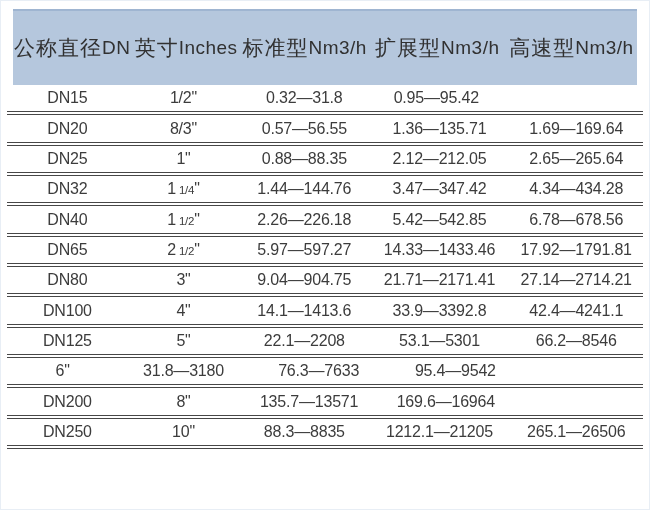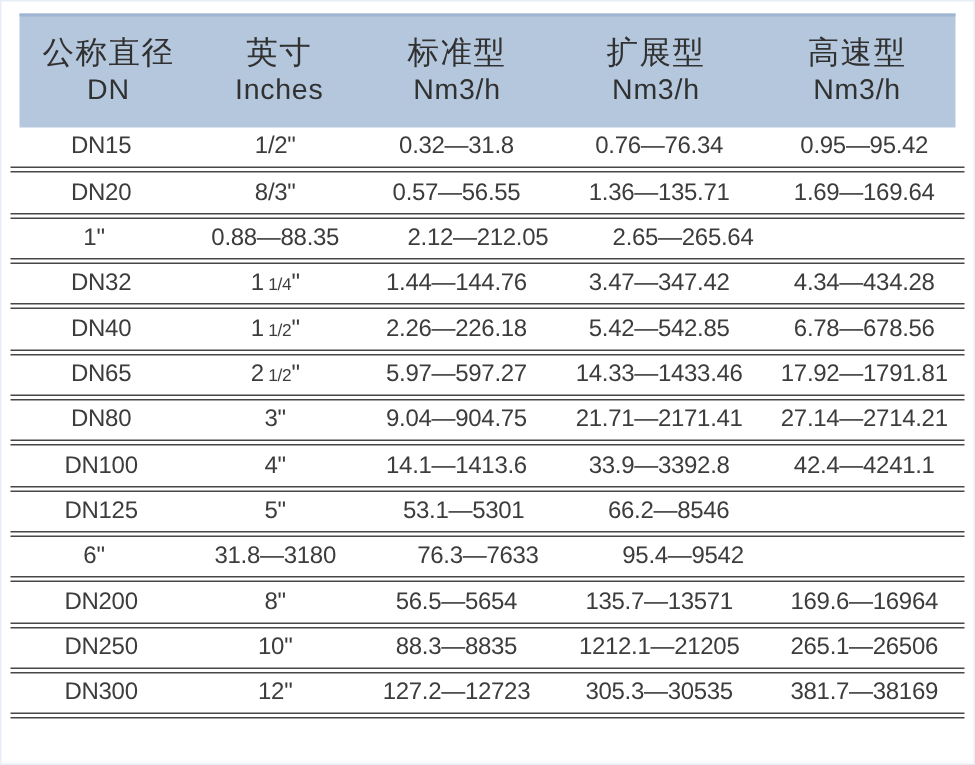--- a/index.html
+++ b/index.html
@@ -13,21 +13,21 @@
     padding:8px 6px 0 6px;
     border:1px solid #e8eef5;
   }
   
   .thead{
     display:flex;height:76px;margin:0 6px;
     background:#b5c7dd;border-top:2px solid #9fb5d1;
     box-sizing:border-box;
   }
   .th{
-    display:flex;flex-direction:column;justify-content:center;
+    display:flex;flex-direction:row;justify-content:center;
     align-items:center;text-align:center;color:#313131;
   }
   .th .zh{font-size:21px;letter-spacing:1px;line-height:26px;}
   .th .sub{font-size:19px;line-height:24px;letter-spacing:0.5px;}
   
   .tbody{margin-top:0;}
   .row{
     display:flex;align-items:center;height:30.35px;
     box-sizing:border-box;border-bottom:4px double #474747;
     font-size:16px;letter-spacing:-0.2px;
@@ -67,33 +67,33 @@
       <span class="sub">Nm3/h</span>
     </div>
   </div>
 
   <div class="tbody">
 
     <div class="row">
       <div class="cell c1">DN15</div>
       <div class="cell c2"><span>1/2</span><span class="inch-frac"></span><span>"</span></div>
       <div class="cell c3">0.32—31.8</div>
-      <div class="cell c4">0.76—76.34</div>
       <div class="cell c5">0.95—95.42</div>
     </div>
 
     <div class="row">
       <div class="cell c1">DN20</div>
       <div class="cell c2"><span>8/3</span><span class="inch-frac"></span><span>"</span></div>
       <div class="cell c3">0.57—56.55</div>
       <div class="cell c4">1.36—135.71</div>
       <div class="cell c5">1.69—169.64</div>
     </div>
 
     <div class="row">
+      <div class="cell c1">DN25</div>
       <div class="cell c2"><span>1</span><span class="inch-frac"></span><span>"</span></div>
       <div class="cell c3">0.88—88.35</div>
       <div class="cell c4">2.12—212.05</div>
       <div class="cell c5">2.65—265.64</div>
     </div>
 
     <div class="row">
       <div class="cell c1">DN32</div>
       <div class="cell c2"><span>1</span><span class="inch-frac">1/4</span><span>"</span></div>
       <div class="cell c3">1.44—144.76</div>
@@ -130,49 +130,42 @@
       <div class="cell c1">DN100</div>
       <div class="cell c2"><span>4</span><span class="inch-frac"></span><span>"</span></div>
       <div class="cell c3">14.1—1413.6</div>
       <div class="cell c4">33.9—3392.8</div>
       <div class="cell c5">42.4—4241.1</div>
     </div>
 
     <div class="row">
       <div class="cell c1">DN125</div>
       <div class="cell c2"><span>5</span><span class="inch-frac"></span><span>"</span></div>
+      <div class="cell c3">22.1—2208</div>
       <div class="cell c4">53.1—5301</div>
       <div class="cell c5">66.2—8546</div>
     </div>
 
     <div class="row">
       <div class="cell c2"><span>6</span><span class="inch-frac"></span><span>"</span></div>
       <div class="cell c3">31.8—3180</div>
       <div class="cell c4">76.3—7633</div>
       <div class="cell c5">95.4—9542</div>
     </div>
 
     <div class="row">
       <div class="cell c1">DN200</div>
       <div class="cell c2"><span>8</span><span class="inch-frac"></span><span>"</span></div>
-      <div class="cell c3">56.5—5654</div>
       <div class="cell c4">135.7—13571</div>
       <div class="cell c5">169.6—16964</div>
     </div>
 
     <div class="row">
       <div class="cell c1">DN250</div>
       <div class="cell c2"><span>10</span><span class="inch-frac"></span><span>"</span></div>
       <div class="cell c3">88.3—8835</div>
       <div class="cell c4">1212.1—21205</div>
       <div class="cell c5">265.1—26506</div>
     </div>
 
-    <div class="row">
-      <div class="cell c1">DN300</div>
-      <div class="cell c2"><span>12</span><span class="inch-frac"></span><span>"</span></div>
-      <div class="cell c3">127.2—12723</div>
-      <div class="cell c4">305.3—30535</div>
-      <div class="cell c5">381.7—38169</div>
-    </div>
 
   </div>
 </div>
 
 </body></html>

